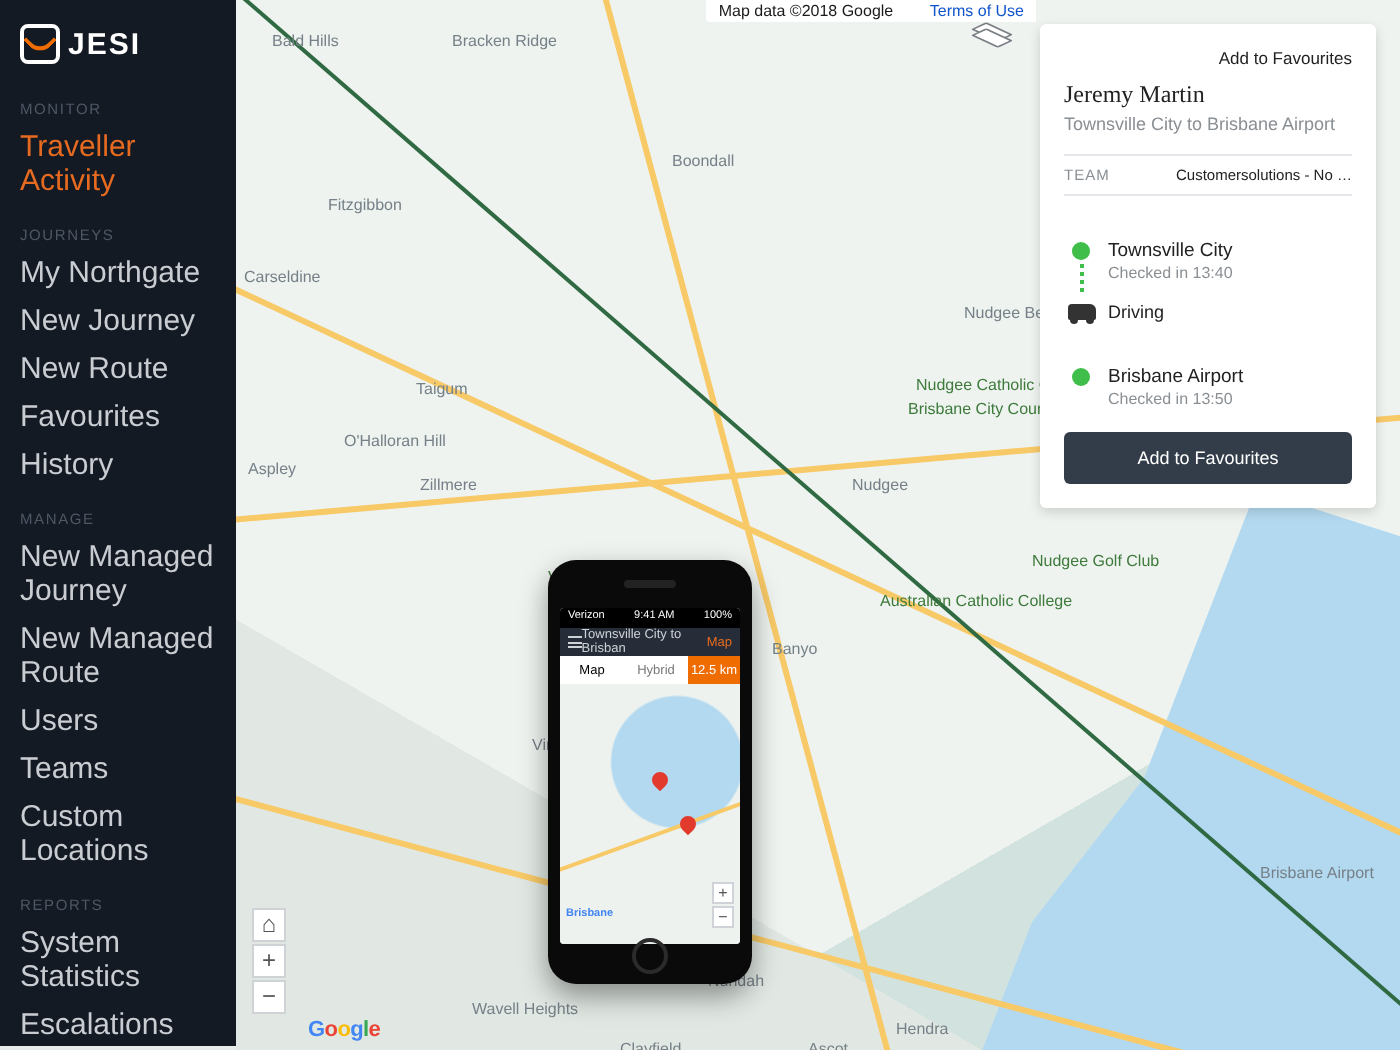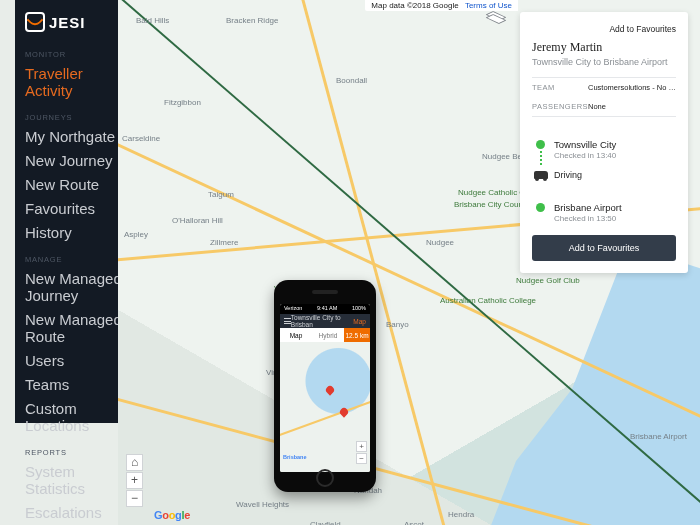--- a/index.html
+++ b/index.html
@@ -1,21 +1,21 @@
 <!DOCTYPE html>
 <html><head>
 <meta charset="utf-8">
 <style>
   * { box-sizing: border-box; margin: 0; padding: 0; font-family: -apple-system, "Helvetica Neue", Arial, sans-serif; }
   html, body { width: 700px; height: 525px; overflow: hidden; }
   body { background: #e8ede9; position: relative; }
 
   
   .sidebar {
-    position: absolute; left: 15px; top: 0; width: 118px; height: 423px;
+    position: absolute; left: 0; top: 0; width: 118px; height: 523px;
     background: #131a24; color: #c9ccd1; font-size: 9px; padding: 12px 10px;
   }
   .logo { display: flex; align-items: center; gap: 4px; margin-bottom: 18px; }
   .logo-mark {
     width: 20px; height: 20px; border: 2px solid #fff; border-radius: 4px;
     display: flex; align-items: center; justify-content: center;
   }
   .logo-mark::after {
     content: ""; width: 10px; height: 10px; border: 2px solid #ef6c00;
     border-top: none; border-right: none; transform: rotate(-45deg);
@@ -63,21 +63,21 @@
     content:""; position:absolute; left:3px; width:12px; height:6px; border:1px solid #7a7f85;
     transform: rotate(45deg) skew(-20deg,-20deg); border-radius:1px; background:#fff;
   }
   .layers-btn::before { top:0; }
   .layers-btn::after { top:3px; }
 
   .attrib {
     position: absolute; right: 182px; top: 0; font-size: 8px; background: #fff;
     color: #1a1a1a; padding: 1px 6px; border-bottom-left-radius: 2px;
   }
-  .attrib span + span { margin-left: 4px; }
+  .attrib span + span { margin-left: 16px; }
   .attrib .tlink { color:#1155cc; }
 
   .google-logo {
     position: absolute; left: 8px; bottom: 4px; font-size: 11px; font-weight: 600;
     letter-spacing: -.3px;
     margin-left: 28px;
   }
   .google-logo span:nth-child(1){color:#4285f4}.google-logo span:nth-child(2){color:#ea4335}
   .google-logo span:nth-child(3){color:#fbbc05}.google-logo span:nth-child(4){color:#4285f4}
   .google-logo span:nth-child(5){color:#34a853}.google-logo span:nth-child(6){color:#ea4335}
@@ -317,24 +317,20 @@
 <aside class="trip-card">
   <div class="trip-fav">Add to Favourites</div>
   <div class="trip-name">Jeremy Martin</div>
   <div class="trip-sub">Townsville City to Brisbane Airport</div>
 
   <div class="trip-rows">
     <div class="trip-row">
       <div class="k">TEAM</div>
       <div class="v">Customersolutions - No …</div>
     </div>
-    <div class="trip-row">
-      <div class="k">PASSENGERS</div>
-      <div class="v">None</div>
-    </div>
   </div>
 
   <div class="itin">
     <div class="stop">
       <span class="dot"></span>
       <span class="dash"></span>
       <div class="title">Townsville City</div>
       <div class="meta">Checked in 13:40</div>
     </div>
     <div class="mode">

